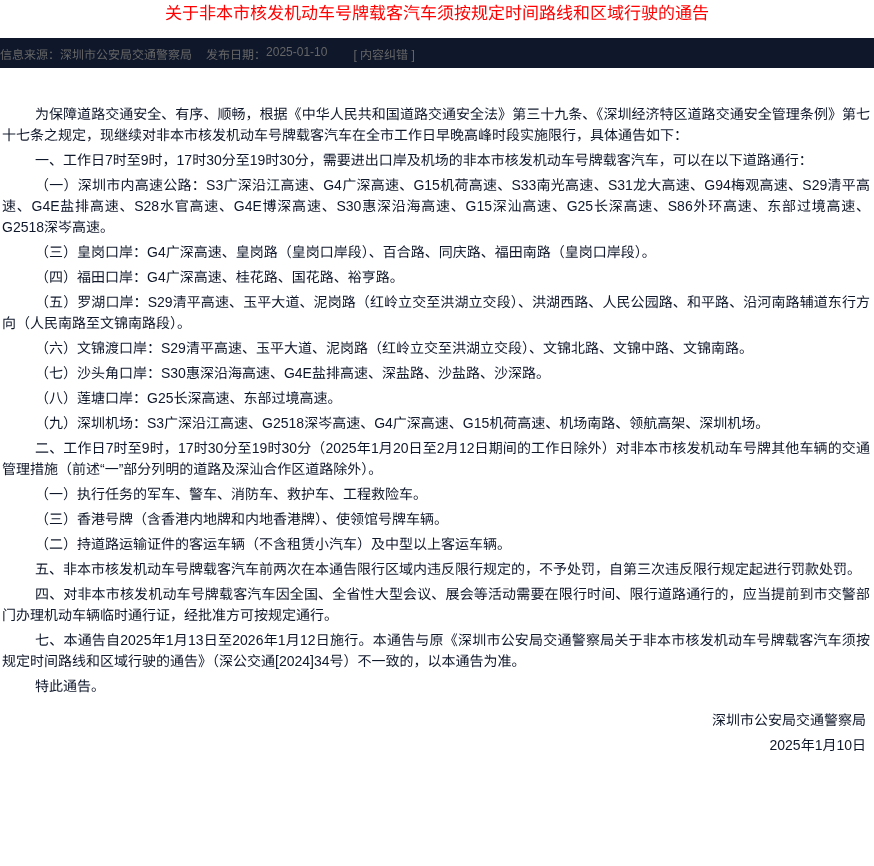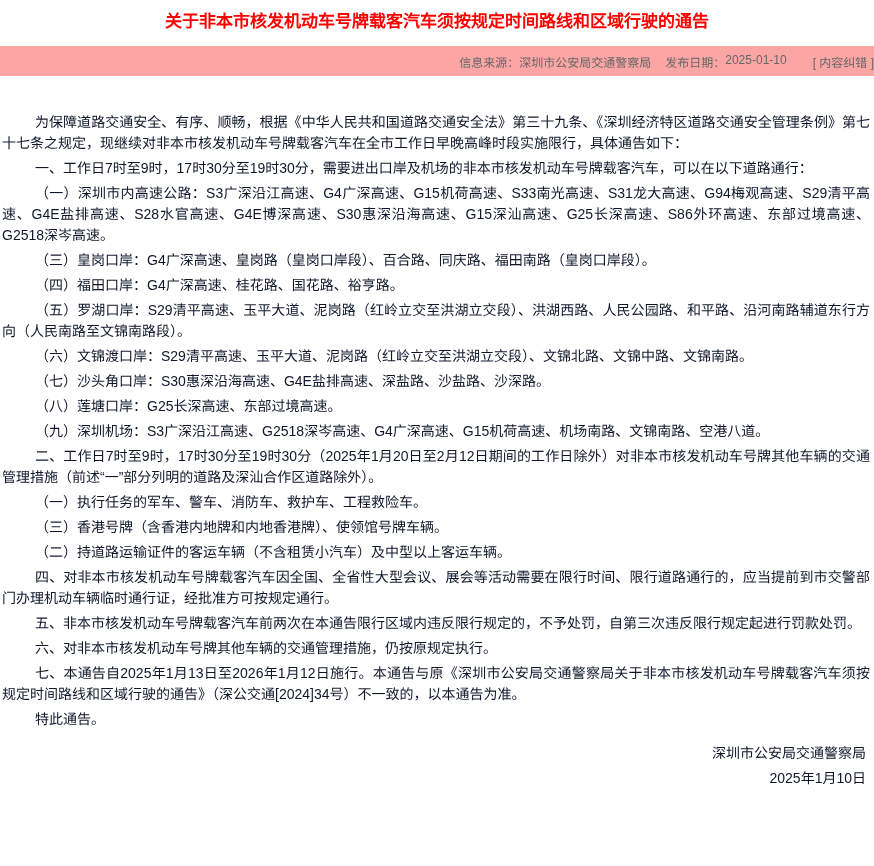--- a/index.html
+++ b/index.html
@@ -9,35 +9,35 @@
     font-family: "Liberation Sans", "DejaVu Sans", sans-serif;
   }
   .page {
     width: 874px;
     height: 866px;
     margin: 0 auto;
     background: #ffffff;
     overflow: hidden;
   }
   .title {
-    margin: 8px;
+    margin: 0;
     padding-top: 1px;
     font-size: 17px;
     line-height: 26px;
-    font-weight: 700;
+    font-weight: 400;
     color: #ff0000;
     text-align: center;
   }
   .meta-bar {
     margin-top: 11px;
     height: 30px;
-    background: #fca5a5;
+    background: #0f172a;
     display: flex;
     align-items: center;
-    justify-content: flex-end;
+    justify-content: flex-start;
     font-size: 12px;
     color: #666666;
     white-space: nowrap;
   }
   .meta-bar .pair { display: inline-flex; }
   .meta-bar .sep-sm { width: 14px; }
   .meta-bar .sep-lg { width: 26px; }
   .correction-link {
     color: #666666;
     text-decoration: none;
@@ -86,27 +86,26 @@
   <div class="content">
     <p>为保障道路交通安全、有序、顺畅，根据《中华人民共和国道路交通安全法》第三十九条、《深圳经济特区道路交通安全管理条例》第七十七条之规定，现继续对非本市核发机动车号牌载客汽车在全市工作日早晚高峰时段实施限行，具体通告如下：</p>
     <p>一、工作日7时至9时，17时30分至19时30分，需要进出口岸及机场的非本市核发机动车号牌载客汽车，可以在以下道路通行：</p>
     <p>（一）深圳市内高速公路：S3广深沿江高速、G4广深高速、G15机荷高速、S33南光高速、S31龙大高速、G94梅观高速、S29清平高速、G4E盐排高速、S28水官高速、G4E博深高速、S30惠深沿海高速、G15深汕高速、G25长深高速、S86外环高速、东部过境高速、G2518深岑高速。</p>
     <p>（三）皇岗口岸：G4广深高速、皇岗路（皇岗口岸段）、百合路、同庆路、福田南路（皇岗口岸段）。</p>
     <p>（四）福田口岸：G4广深高速、桂花路、国花路、裕亨路。</p>
     <p>（五）罗湖口岸：S29清平高速、玉平大道、泥岗路（红岭立交至洪湖立交段）、洪湖西路、人民公园路、和平路、沿河南路辅道东行方向（人民南路至文锦南路段）。</p>
     <p>（六）文锦渡口岸：S29清平高速、玉平大道、泥岗路（红岭立交至洪湖立交段）、文锦北路、文锦中路、文锦南路。</p>
     <p>（七）沙头角口岸：S30惠深沿海高速、G4E盐排高速、深盐路、沙盐路、沙深路。</p>
     <p>（八）莲塘口岸：G25长深高速、东部过境高速。</p>
-    <p>（九）深圳机场：S3广深沿江高速、G2518深岑高速、G4广深高速、G15机荷高速、机场南路、文锦南路、空港八道。</p>
+    <p>（九）深圳机场：S3广深沿江高速、G2518深岑高速、G4广深高速、G15机荷高速、机场南路、领航高架、深圳机场。</p>
     <p>二、工作日7时至9时，17时30分至19时30分（2025年1月20日至2月12日期间的工作日除外）对非本市核发机动车号牌其他车辆的交通管理措施（前述“一”部分列明的道路及深汕合作区道路除外）。</p>
     <p>（一）执行任务的军车、警车、消防车、救护车、工程救险车。</p>
     <p>（三）香港号牌（含香港内地牌和内地香港牌）、使领馆号牌车辆。</p>
     <p>（二）持道路运输证件的客运车辆（不含租赁小汽车）及中型以上客运车辆。</p>
+    <p>五、非本市核发机动车号牌载客汽车前两次在本通告限行区域内违反限行规定的，不予处罚，自第三次违反限行规定起进行罚款处罚。</p>
     <p>四、对非本市核发机动车号牌载客汽车因全国、全省性大型会议、展会等活动需要在限行时间、限行道路通行的，应当提前到市交警部门办理机动车辆临时通行证，经批准方可按规定通行。</p>
-    <p>五、非本市核发机动车号牌载客汽车前两次在本通告限行区域内违反限行规定的，不予处罚，自第三次违反限行规定起进行罚款处罚。</p>
-    <p>六、对非本市核发机动车号牌其他车辆的交通管理措施，仍按原规定执行。</p>
     <p>七、本通告自2025年1月13日至2026年1月12日施行。本通告与原《深圳市公安局交通警察局关于非本市核发机动车号牌载客汽车须按规定时间路线和区域行驶的通告》（深公交通[2024]34号）不一致的，以本通告为准。</p>
     <p>特此通告。</p>
     <p class="sign sign-name">深圳市公安局交通警察局</p>
     <p class="sign sign-date">2025年1月10日</p>
   </div>
 
 </div>
 
 </body></html>

